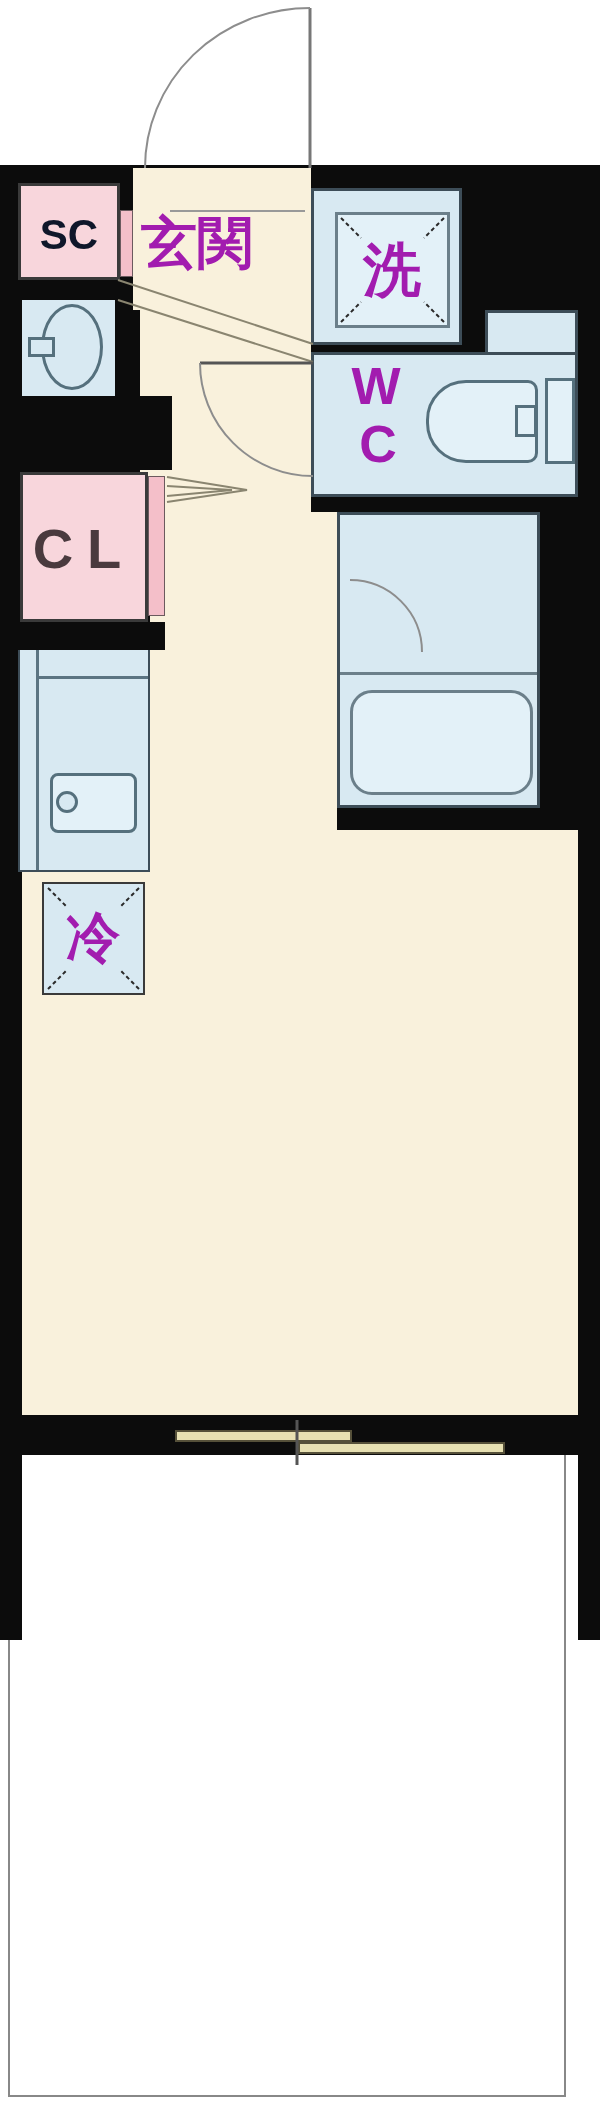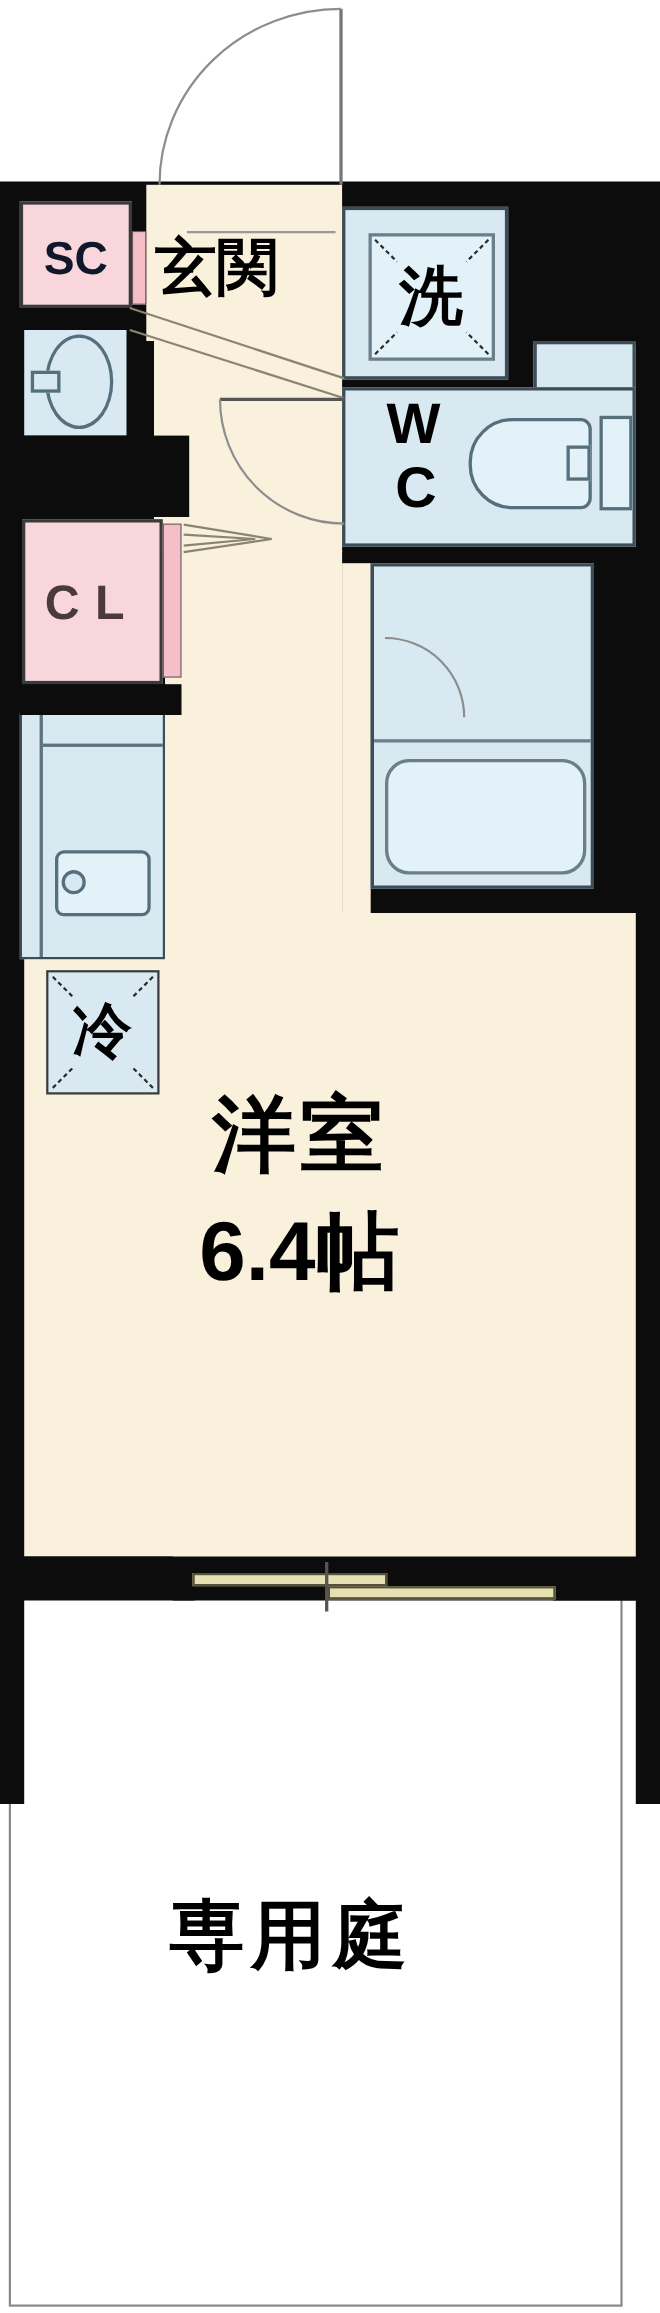--- a/index.html
+++ b/index.html
@@ -9,21 +9,21 @@
   
   .plan{left:0;top:165px;width:600px;height:1290px;background:#0c0c0c;}
   
   .cream{background:#f9f1dc;}
   .blue{background:#d8e9f2;}
   .pink{background:#f8d6dc;border:3px solid #3a3a3a;}
   .pinkdoor{background:#f4bfc9;border:1px solid #6b5a5e;}
   .blk{background:#0c0c0c;}
   .roomb{border:3px solid #3d4d58;}
   .fixture{background:#e3f1f8;border:3px solid #5b7482;}
-  .label{position:absolute;transform:translate(-50%,-50%);color:#000000;font-weight:700;
+  .label{position:absolute;transform:translate(-50%,-50%);color:#a21caf;font-weight:700;
          white-space:nowrap;line-height:1;}
   svg.overlay{position:absolute;left:0;top:0;pointer-events:none;}
   .garden{background:#ffffff;border:2px solid #888888;}
 </style>
 </head>
 <body>
 
 <div id="stage">
 
   <div class="abs garden" style="left:8px;top:1450px;width:558px;height:647px;"></div>
@@ -93,19 +93,16 @@
     <path d="M341,218 L361,238 M444,218 L424,238 M341,322 L361,302 M444,322 L424,302" stroke="#2a2a2a" stroke-width="2" stroke-dasharray="4,3" fill="none"></path>
 
     <path d="M48,888 L66,906 M139,888 L121,906 M48,989 L66,971 M139,989 L121,971" stroke="#2a2a2a" stroke-width="2" stroke-dasharray="4,3" fill="none"></path>
   </svg>
 
   <div class="label" style="left:197px;top:243px;font-size:56px;">玄関</div>
   <div class="label" style="left:392px;top:270px;font-size:58px;">洗</div>
   <div class="label" style="left:376px;top:386px;font-size:52px;">W</div>
   <div class="label" style="left:378px;top:444px;font-size:52px;">C</div>
   <div class="label" style="left:69px;top:235px;font-size:42px;color:#0f172a;">SC</div>
-  <div class="label" style="left:84px;top:549px;font-size:44px;letter-spacing:14px;color:#4a3a3e;">CL</div>
+  <div class="label" style="left:84px;top:549px;font-size:56px;letter-spacing:14px;color:#4a3a3e;">CL</div>
   <div class="label" style="left:93px;top:937px;font-size:54px;">冷</div>
-  <div class="label" style="left:273px;top:1032px;font-size:76px;letter-spacing:4px;">洋室</div>
-  <div class="label" style="left:272px;top:1139px;font-size:76px;">6.4帖</div>
-  <div class="label" style="left:265px;top:1760px;font-size:68px;letter-spacing:6px;">専用庭</div>
 
 </div>
 
 </body></html>

